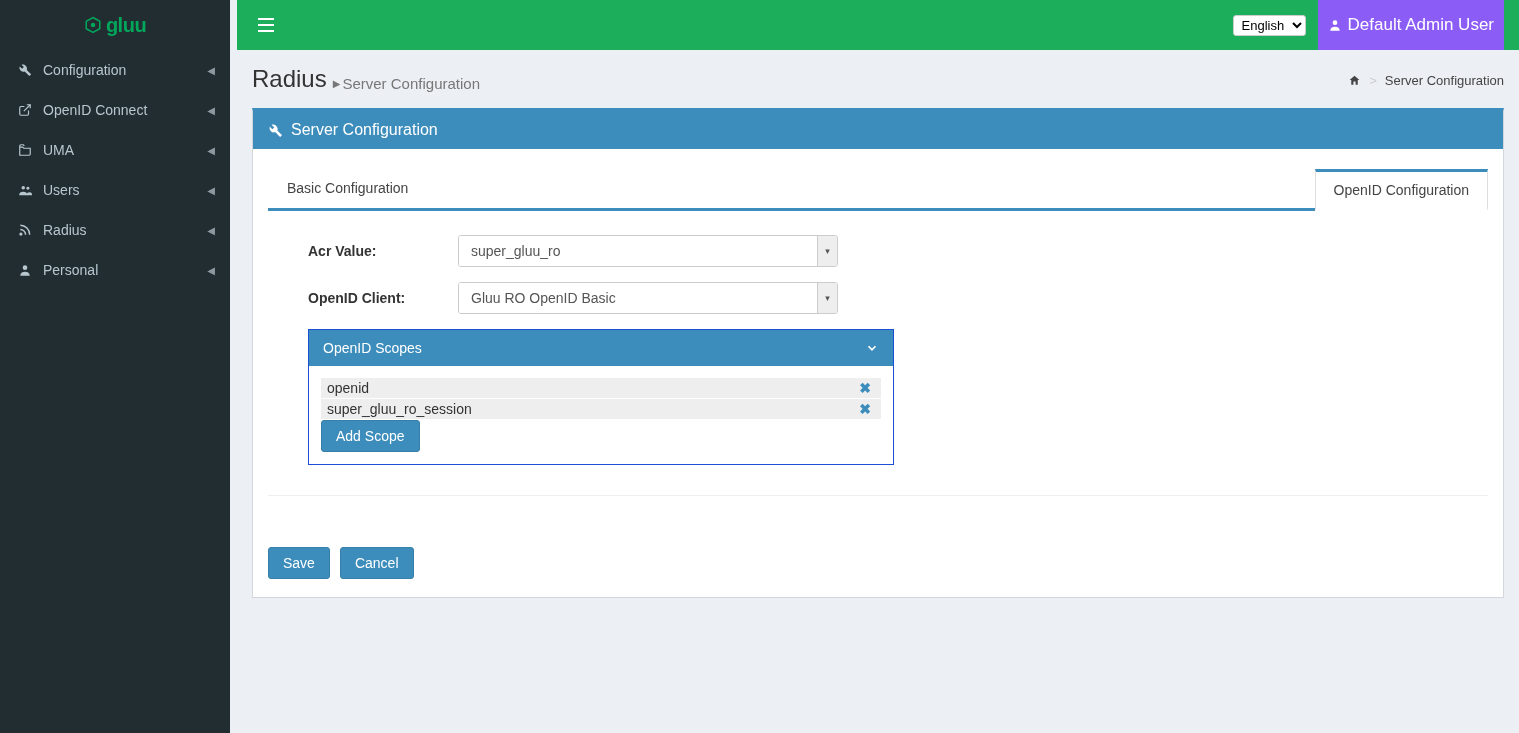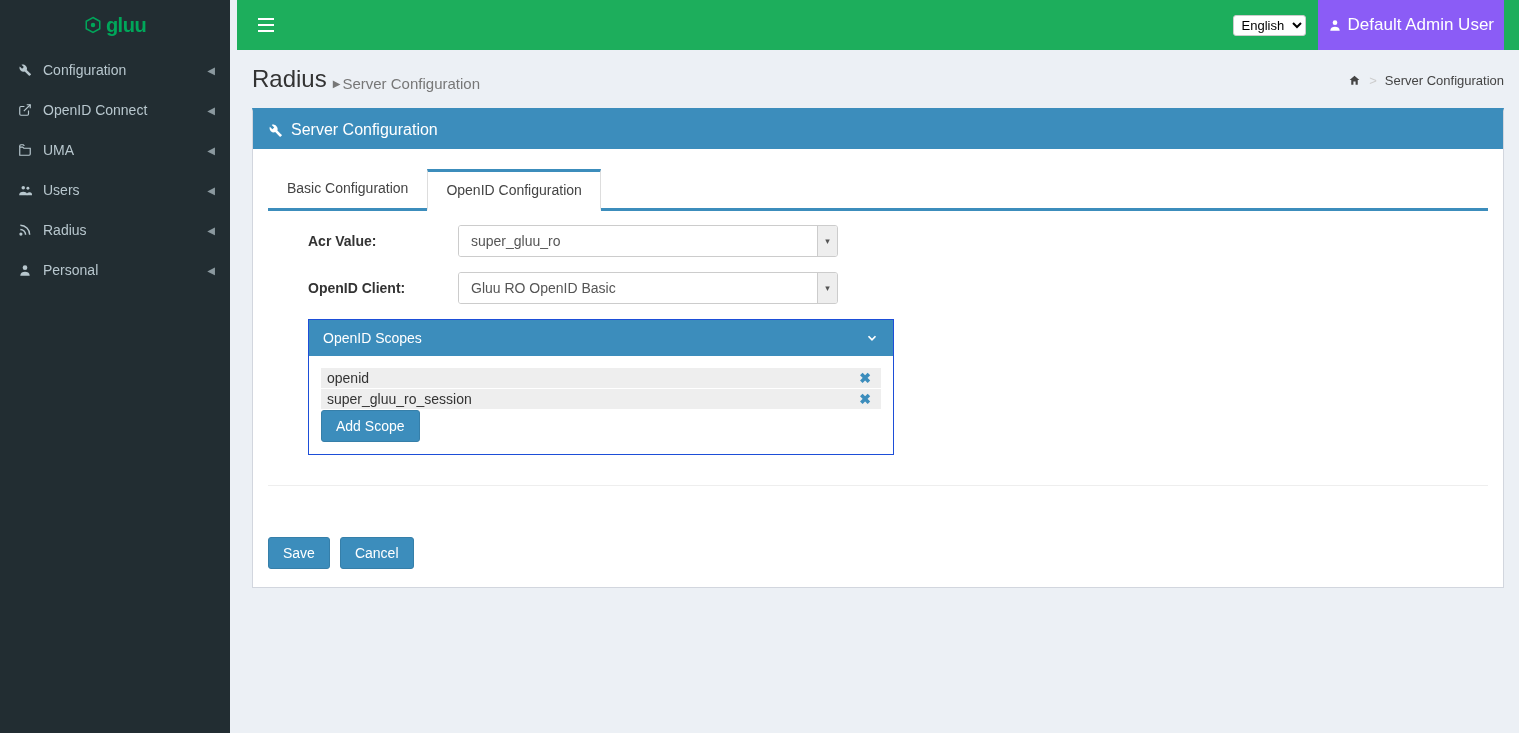--- a/index.html
+++ b/index.html
@@ -32,21 +32,21 @@
 .page-sub { margin-left: 6px; color: #777; font-size: 15px; display: flex; align-items: center; }
 .page-sub .tri { font-size: 10px; margin-right: 2px; }
 .breadcrumb { margin-left: auto; display: flex; align-items: center; gap: 8px; color: #444; font-size: 13px; }
 .breadcrumb .sep { color: #ccc; }
 
 .panel { background: #fff; border: 1px solid #d2d6de; border-top: 3px solid #3c8dbc; margin-bottom: 20px; }
 .panel-header { background: #3c8dbc; color: #fff; padding: 10px 15px; font-size: 16px; display: flex; align-items: center; }
 .panel-header .icon { margin-right: 8px; }
 .panel-body { padding: 20px 15px 25px; }
 
-.tabs { display: flex; border-bottom: 3px solid #3c8dbc; margin-bottom: 14px; }
+.tabs { display: flex; border-bottom: 3px solid #3c8dbc; margin-bottom: 24px; justify-content: space-between; }
 .tab { padding: 10px 18px; cursor: pointer; color: #444; border: 1px solid transparent; border-bottom: none; margin-bottom: -3px; }
 .tab.active { border: 1px solid #ddd; border-top: 3px solid #3c8dbc; border-bottom: 3px solid #fff; background: #fff; }
 
 .form-row { display: flex; align-items: center; margin-bottom: 15px; }
 .form-label { width: 190px; padding-left: 40px; font-weight: bold; color: #333; }
 .form-control { flex: 0 0 380px; display: flex; }
 .select-wrap { display: flex; width: 100%; border: 1px solid #ccc; border-radius: 3px; overflow: hidden; }
 .select-wrap .value { flex: 1; padding: 7px 12px; background: #fff; color: #555; }
 .select-wrap .dd { width: 20px; background: #eee; border-left: 1px solid #ccc; display: flex; align-items: center; justify-content: center; font-size: 9px; color: #555; }
 

